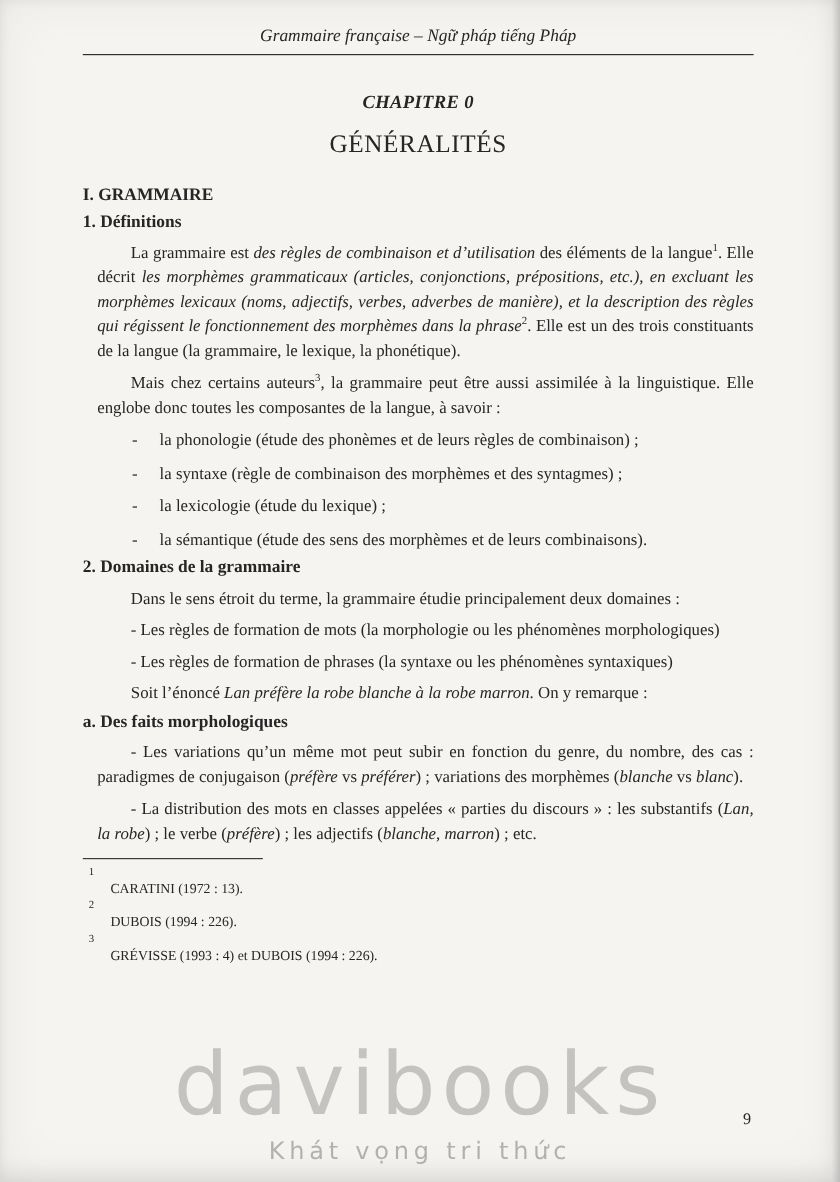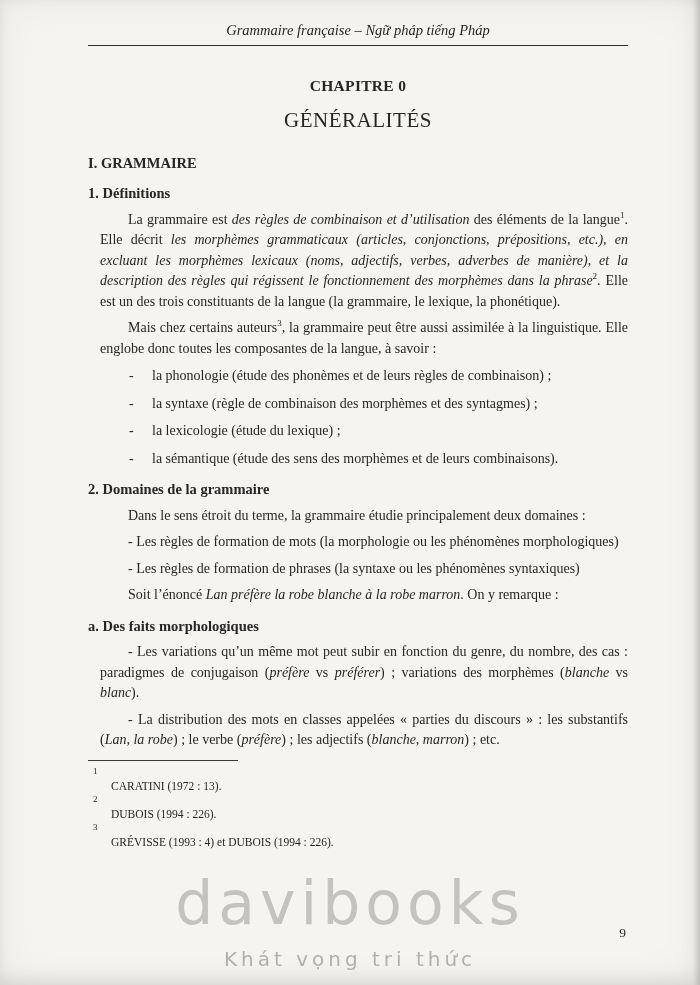--- a/index.html
+++ b/index.html
@@ -16,30 +16,30 @@
     font-size: 14px;
     line-height: 20.5px;
     box-shadow: inset 0 0 45px rgba(0,0,0,0.05), inset -5px -7px 16px rgba(0,0,0,0.08), inset 2px 2px 8px rgba(0,0,0,0.03);
   }
   .page::after {
     content: ""; position: absolute; top: 0; right: 0; bottom: 0; width: 7px;
     background: linear-gradient(to left, rgba(0,0,0,0.12), rgba(0,0,0,0));
     pointer-events: none;
   }
 
-  .content { position: relative; z-index: 2; padding: 20px 72px 0 88px; }
+  .content { position: relative; z-index: 2; padding: 20px 72px 0 69px; }
 
   .running-title { text-align: center; font-style: italic; font-size: 14.5px; }
   .header-rule { border-top: 1.4px solid #2f2f2f; margin-top: 4px; }
 
-  .kicker { text-align: center; font-weight: bold; font-size: 15.5px; margin-top: 30px; letter-spacing: 0.3px; }
+  .kicker { text-align: center; font-weight: bold; font-size: 15.5px; margin-top: 30px; letter-spacing: 0.3px; font-style: italic; }
   .chapter-title { text-align: center; font-weight: normal; font-size: 21px; margin-top: 14px; letter-spacing: 0.5px; }
 
   .sec-heading { font-weight: bold; font-size: 14.5px; margin-top: 22px; }
-  .sub-heading { font-weight: bold; font-size: 14.5px; margin-top: 10px; }
+  .sub-heading { font-weight: bold; font-size: 14.5px; margin-top: 2px; }
 
   p.body-para { margin: 6px 0 0 12px; text-align: justify; text-indent: 28px; }
   .it { font-style: italic; }
   sup.fn-ref { font-size: 9px; line-height: 0; vertical-align: super; }
 
   .gram-list { margin-top: 1px; }
   .gram-list .row { display: flex; margin-top: 7px; padding-left: 41px; }
   .gram-list .dash { flex: none; width: 23px; }
   .gram-list .li-text { flex: 1; }
 
@@ -47,21 +47,21 @@
   .fn-rule { width: 150px; border-top: 1px solid #3a3a3a; margin-bottom: 5px; }
   .fn-item { display: flex; }
   .fn-num { flex: none; width: 23px; padding-left: 5px; font-size: 9px; position: relative; top: -2px; }
   .fn-text { flex: 1; margin-top: 13px; }
 
   .page-number { position: absolute; right: 74px; bottom: 42px; font-size: 13.5px; z-index: 2; }
 
   .watermark { position: absolute; left: 0; right: 0; bottom: 10px; z-index: 1; text-align: center; pointer-events: none; }
   .wm-main {
     font-family: "DejaVu Sans", "Liberation Sans", sans-serif;
-    font-size: 60px; line-height: 80px; letter-spacing: 5px;
+    font-size: 72px; line-height: 80px; letter-spacing: 5px;
     color: rgba(122,122,122,0.40);
   }
   .wm-tag {
     font-family: "DejaVu Sans", "Liberation Sans", sans-serif;
     font-size: 20px; line-height: 32px; letter-spacing: 4px;
     color: rgba(122,122,122,0.55);
   }
 </style>
 </head>
 <body>

